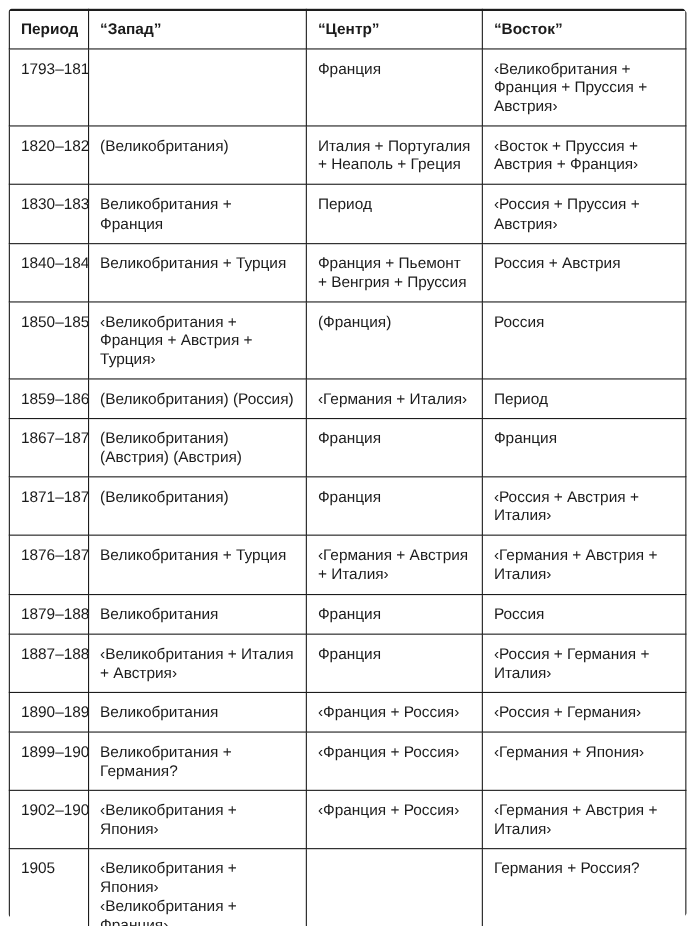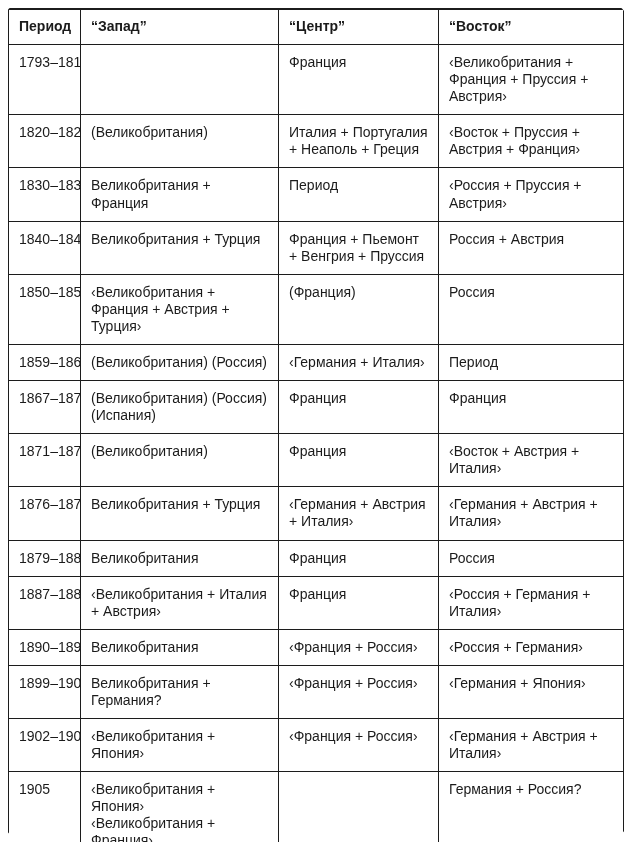--- a/index.html
+++ b/index.html
@@ -111,30 +111,30 @@
 
   <tr>
     <td class="period">1859–1867</td>
     <td>(Великобритания) (Россия)</td>
     <td>‹Германия + Италия›</td>
     <td>Период</td>
   </tr>
 
   <tr>
     <td class="period">1867–1871</td>
-    <td>(Великобритания) (Россия) (Испания)</td>
+    <td>(Великобритания) (Австрия) (Австрия)</td>
     <td>Франция</td>
     <td>Франция</td>
   </tr>
 
   <tr>
     <td class="period">1871–1875</td>
     <td>(Великобритания)</td>
     <td>Франция</td>
-    <td>‹Восток + Австрия + Италия›</td>
+    <td>‹Россия + Австрия + Италия›</td>
   </tr>
 
   <tr>
     <td class="period">1876–1878</td>
     <td>Великобритания + Турция</td>
     <td>‹Германия + Австрия + Италия›</td>
     <td>‹Германия + Австрия + Италия›</td>
   </tr>
 
   <tr>

